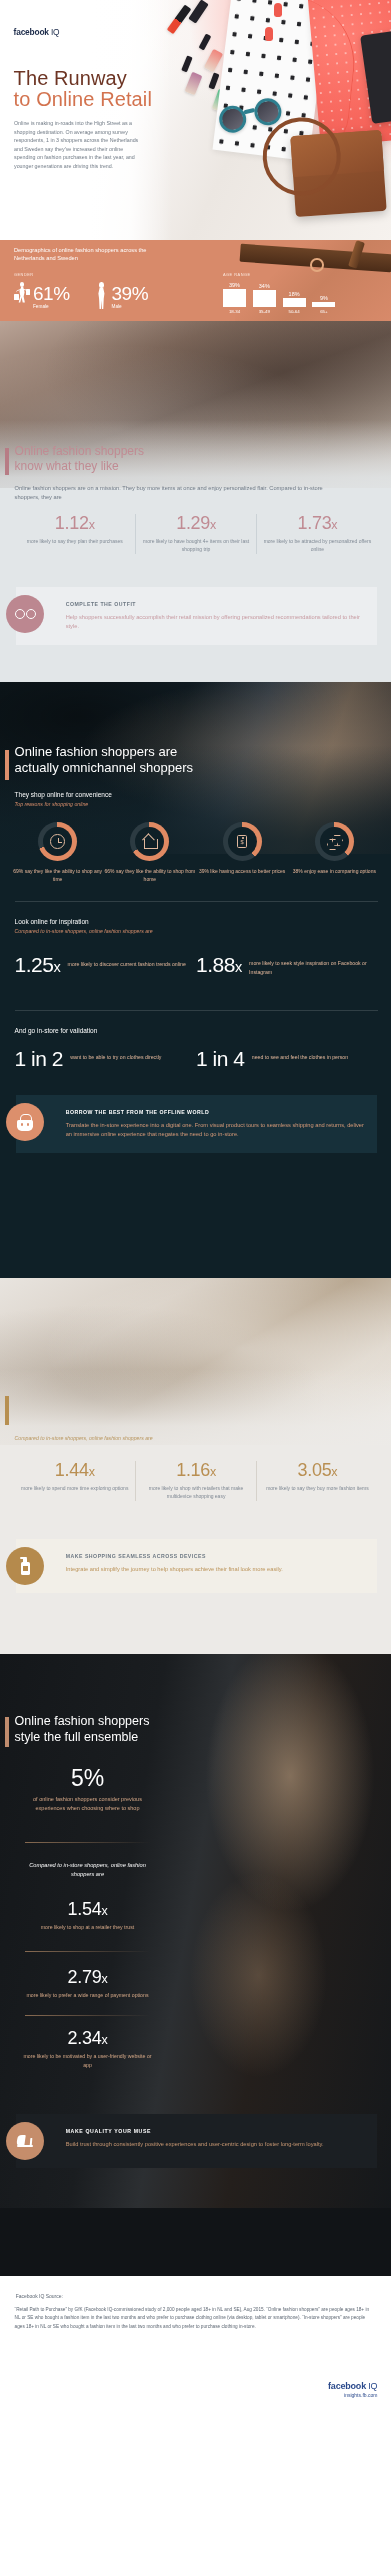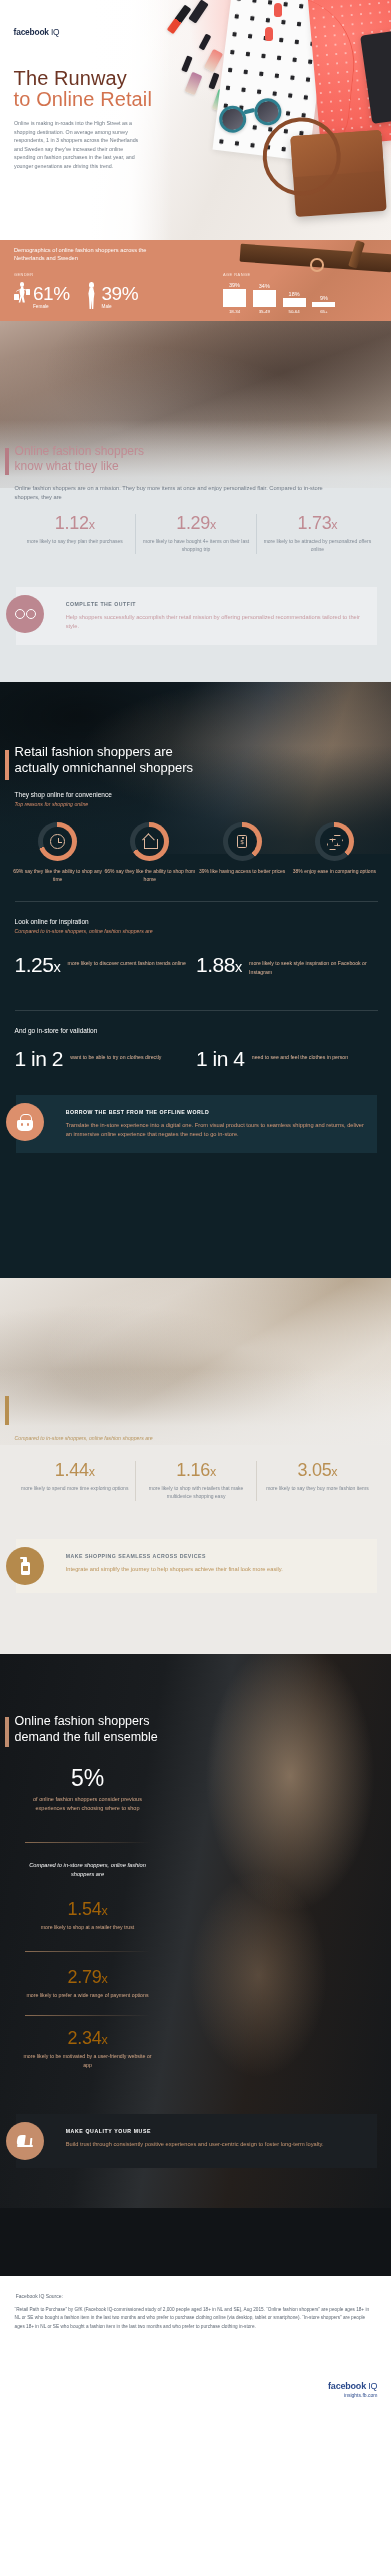--- a/index.html
+++ b/index.html
@@ -79,21 +79,21 @@
   .demo-belt2 { position:absolute; right:31px; top:1px; width:9.4px; height:27px;
     background:linear-gradient(90deg,#8a5730,#5f3a20); border-radius:2.1px; transform:rotate(18deg);}
   .demo-ring { position:absolute; right:68px; top:18px; width:13.6px; height:13.6px; border-radius:50%;
     border:2.1px solid #e3a97f; }
   .demo-head { position:absolute; left:14px; top:7.3px; width:157px; font-size:5.7px; line-height:1.4;
     color:#fff; }
   .demo-cols { position:absolute; left:14px; top:32px; width:366px; display:flex; }
   .demo-left { width:209px; }
   .demo-right { width:157px; }
   .kicker { font-size:3.9px; letter-spacing:0.5px; color:#fbe7dd; text-transform:uppercase; margin-bottom:5.2px;}
-  .gender-row { display:flex; gap:13px; align-items:flex-end; }
+  .gender-row { display:flex; gap:23px; align-items:flex-end; }
   .gender-item { display:flex; align-items:flex-end; gap:1px; }
   .sil { width:18px; height:27px; position:relative; }
   .sil-f::before { content:""; position:absolute; left:5.7px; top:0; width:4.7px; height:4.7px; border-radius:50%; background:#fff;}
   .sil-f::after { content:""; position:absolute; left:4.2px; top:4.7px; width:7.8px; height:15.7px; background:#fff;
     clip-path:polygon(38% 0,65% 0,82% 34%,70% 62%,86% 100%,58% 100%,44% 66%,26% 100%,6% 100%,28% 58%,16% 30%); }
   .sil-f-bagA { position:absolute; left:0px; top:11.5px; width:5.2px; height:6.3px; background:#fff; border-radius:0.5px;}
   .sil-f-bagB { position:absolute; left:11.5px; top:7.3px; width:4.7px; height:5.7px; background:#fff; border-radius:0.5px;}
   .sil-f-arm { position:absolute; left:2.1px; top:6.8px; width:12.5px; height:6.8px; border-top:1px solid #fff; border-radius:50%;}
   .sil-m::before { content:""; position:absolute; left:6.8px; top:0; width:4.7px; height:5.7px; border-radius:45%; background:#fff;}
   .sil-m::after { content:""; position:absolute; left:4.7px; top:5.7px; width:8.4px; height:21.4px; background:#fff;
@@ -173,21 +173,21 @@
   .ic-tag { border:0.9px solid #e0b89d; border-radius:1.6px; width:10px; height:13.6px; margin:0 auto;
     position:relative; }
   .ic-tag::before{content:"$";position:absolute;left:0;right:0;top:3.1px;text-align:center;font-size:5.7px;color:#e0b89d;}
   .ic-tag::after{content:"";position:absolute;left:3.9px;top:1.3px;width:1.6px;height:1.6px;border-radius:50%;background:#e0b89d;}
   .ic-cmp::before{content:"";position:absolute;left:0;top:4.7px;width:9px;height:9px;border:0.9px solid #e0b89d;
     clip-path:polygon(25% 0,75% 0,100% 50%,75% 100%,25% 100%,0 50%);}
   .ic-cmp::after{content:"";position:absolute;left:4.7px;top:0.5px;width:9px;height:9px;border:0.9px solid #e0b89d;
     clip-path:polygon(25% 0,75% 0,100% 50%,75% 100%,25% 100%,0 50%);}
   .hr-d { position:absolute; left:14.6px; width:363px; height:0.5px; background:rgba(255,255,255,.14); z-index:3;}
   .blk2a { position:absolute; left:14.6px; top:236px; z-index:3;}
-  .pair { position:absolute; left:14.6px; width:363px; display:flex; z-index:3;}
+  .pair { position:absolute; left:14.6px; width:363px; display:flex; z-index:3;align-items:center;}
   .pair .pcell { width:50%; display:flex; align-items:flex-start; gap:7.3px;}
   .big-x { font-size:21px; font-weight:200; color:#fff; line-height:1; letter-spacing:-0.5px; white-space:nowrap;}
   .big-x .x { font-size:14.6px; }
   .pcap { font-size:5.2px; line-height:1.6; color:#e2b79b; padding-top:5.2px;}
   .blk2b { position:absolute; left:14.6px; top:345px; z-index:3;}
   .sec2 .callout { top:413px; }
   .sec2 .cbox { background:#17303a; }
   .sec2 .cicon { background:#dc8f6c; }
   .sec2 .ctitle { color:#ffffff; }
   .sec2 .ctext { color:#d89b79; }
@@ -237,21 +237,21 @@
   .sec4-h { position:absolute; left:14.6px; top:59px; font-size:12.5px; font-weight:300; line-height:1.28;
     color:#ffffff; z-index:3;}
   .pct75 { position:absolute; left:21px; top:113px; width:133px; text-align:center; z-index:3;}
   .pct75 .n { font-size:23px; font-weight:200; color:#fff; line-height:1; }
   .pct75 .c { margin-top:5.2px; font-size:5.5px; line-height:1.6; color:#d6a887;}
   .hr-g { position:absolute; left:25px; width:125px; height:0.5px; z-index:3;
     background:linear-gradient(90deg,rgba(196,150,110,.65),rgba(196,150,110,0));}
   .cmp4 { position:absolute; left:21px; top:207px; width:133px; text-align:center; z-index:3;
     font-size:5.7px; font-style:italic; color:#ffffff; line-height:1.6;}
   .blk4 { position:absolute; left:21px; width:133px; text-align:center; z-index:3;}
-  .blk4 .n { font-size:18px; font-weight:200; color:#a16207; line-height:1; letter-spacing:-0.3px;}
+  .blk4 .n { font-size:18px; font-weight:200; color:#ffffff; line-height:1; letter-spacing:-0.3px;}
   .blk4 .n .x { font-size:12.5px; }
   .blk4 .c { margin-top:5.2px; font-size:5.2px; line-height:1.6; color:#d5a887;}
   .sec4 .callout { top:460px; }
   .sec4 .cbox { background:#1b1f23; }
   .sec4 .cicon { background:#c58d6b; }
   .sec4 .ctitle { color:#ffffff; letter-spacing:0.6px;}
   .sec4 .ctext { color:#c99873; }
   .heel-ic { width:18px; height:15.7px; position:relative;}
   .heel-ic::before{content:"";position:absolute;left:1px;top:1px;width:7.8px;height:11.5px;background:#fff;
     border-radius:4.2px 1px 0 5.2px; transform:skewX(-8deg);}
@@ -407,21 +407,21 @@
         <div class="ctext">Help shoppers successfully accomplish their retail mission by offering personalized recommendations tailored to their style.</div>
       </div>
     </div>
   </div>
 
   <div class="sec2">
     <div class="sec2-photo"></div>
     <div class="sec2-veil"></div>
     <div class="accent-bar"></div>
     <div class="sec2-h">
-      <span>Retail fashion shoppers are</span><br>
+      <span>Online fashion shoppers are</span><br>
       <span>actually omnichannel shoppers</span>
     </div>
     <div class="sec2-sub">
       <div class="sub-h">They shop online for convenience</div>
       <div class="sub-i">Top reasons for shopping online</div>
     </div>
     <div class="donuts" id="s2-donuts">
         <div class="donut-cell">
           <div class="donut" style="background:conic-gradient(#e08a63 0deg 248.39999999999998deg,#2c3b42 248.39999999999998deg 360deg)">
             <div class="donut-hole">
@@ -534,21 +534,21 @@
         <div class="ctext">Integrate and simplify the journey to help shoppers achieve their final look more easily.</div>
       </div>
     </div>
   </div>
 
   <div class="sec4">
     <div class="sec4-photo"></div>
     <div class="accent-bar"></div>
     <div class="sec4-h">
       <span>Online fashion shoppers</span><br>
-      <span>demand the full ensemble</span>
+      <span>style the full ensemble</span>
     </div>
     <div class="pct75">
       <div class="n">5%</div>
       <div class="c">of online fashion shoppers consider previous experiences when choosing where to shop</div>
     </div>
     <div class="hr-g" style="top:188px;"></div>
     <div class="cmp4">Compared to in-store shoppers, online fashion shoppers are</div>
     <div id="s4-stats">
         <div class="blk4" style="top: 246px;">
           <div class="n">1.54<span class="x">x</span></div>

